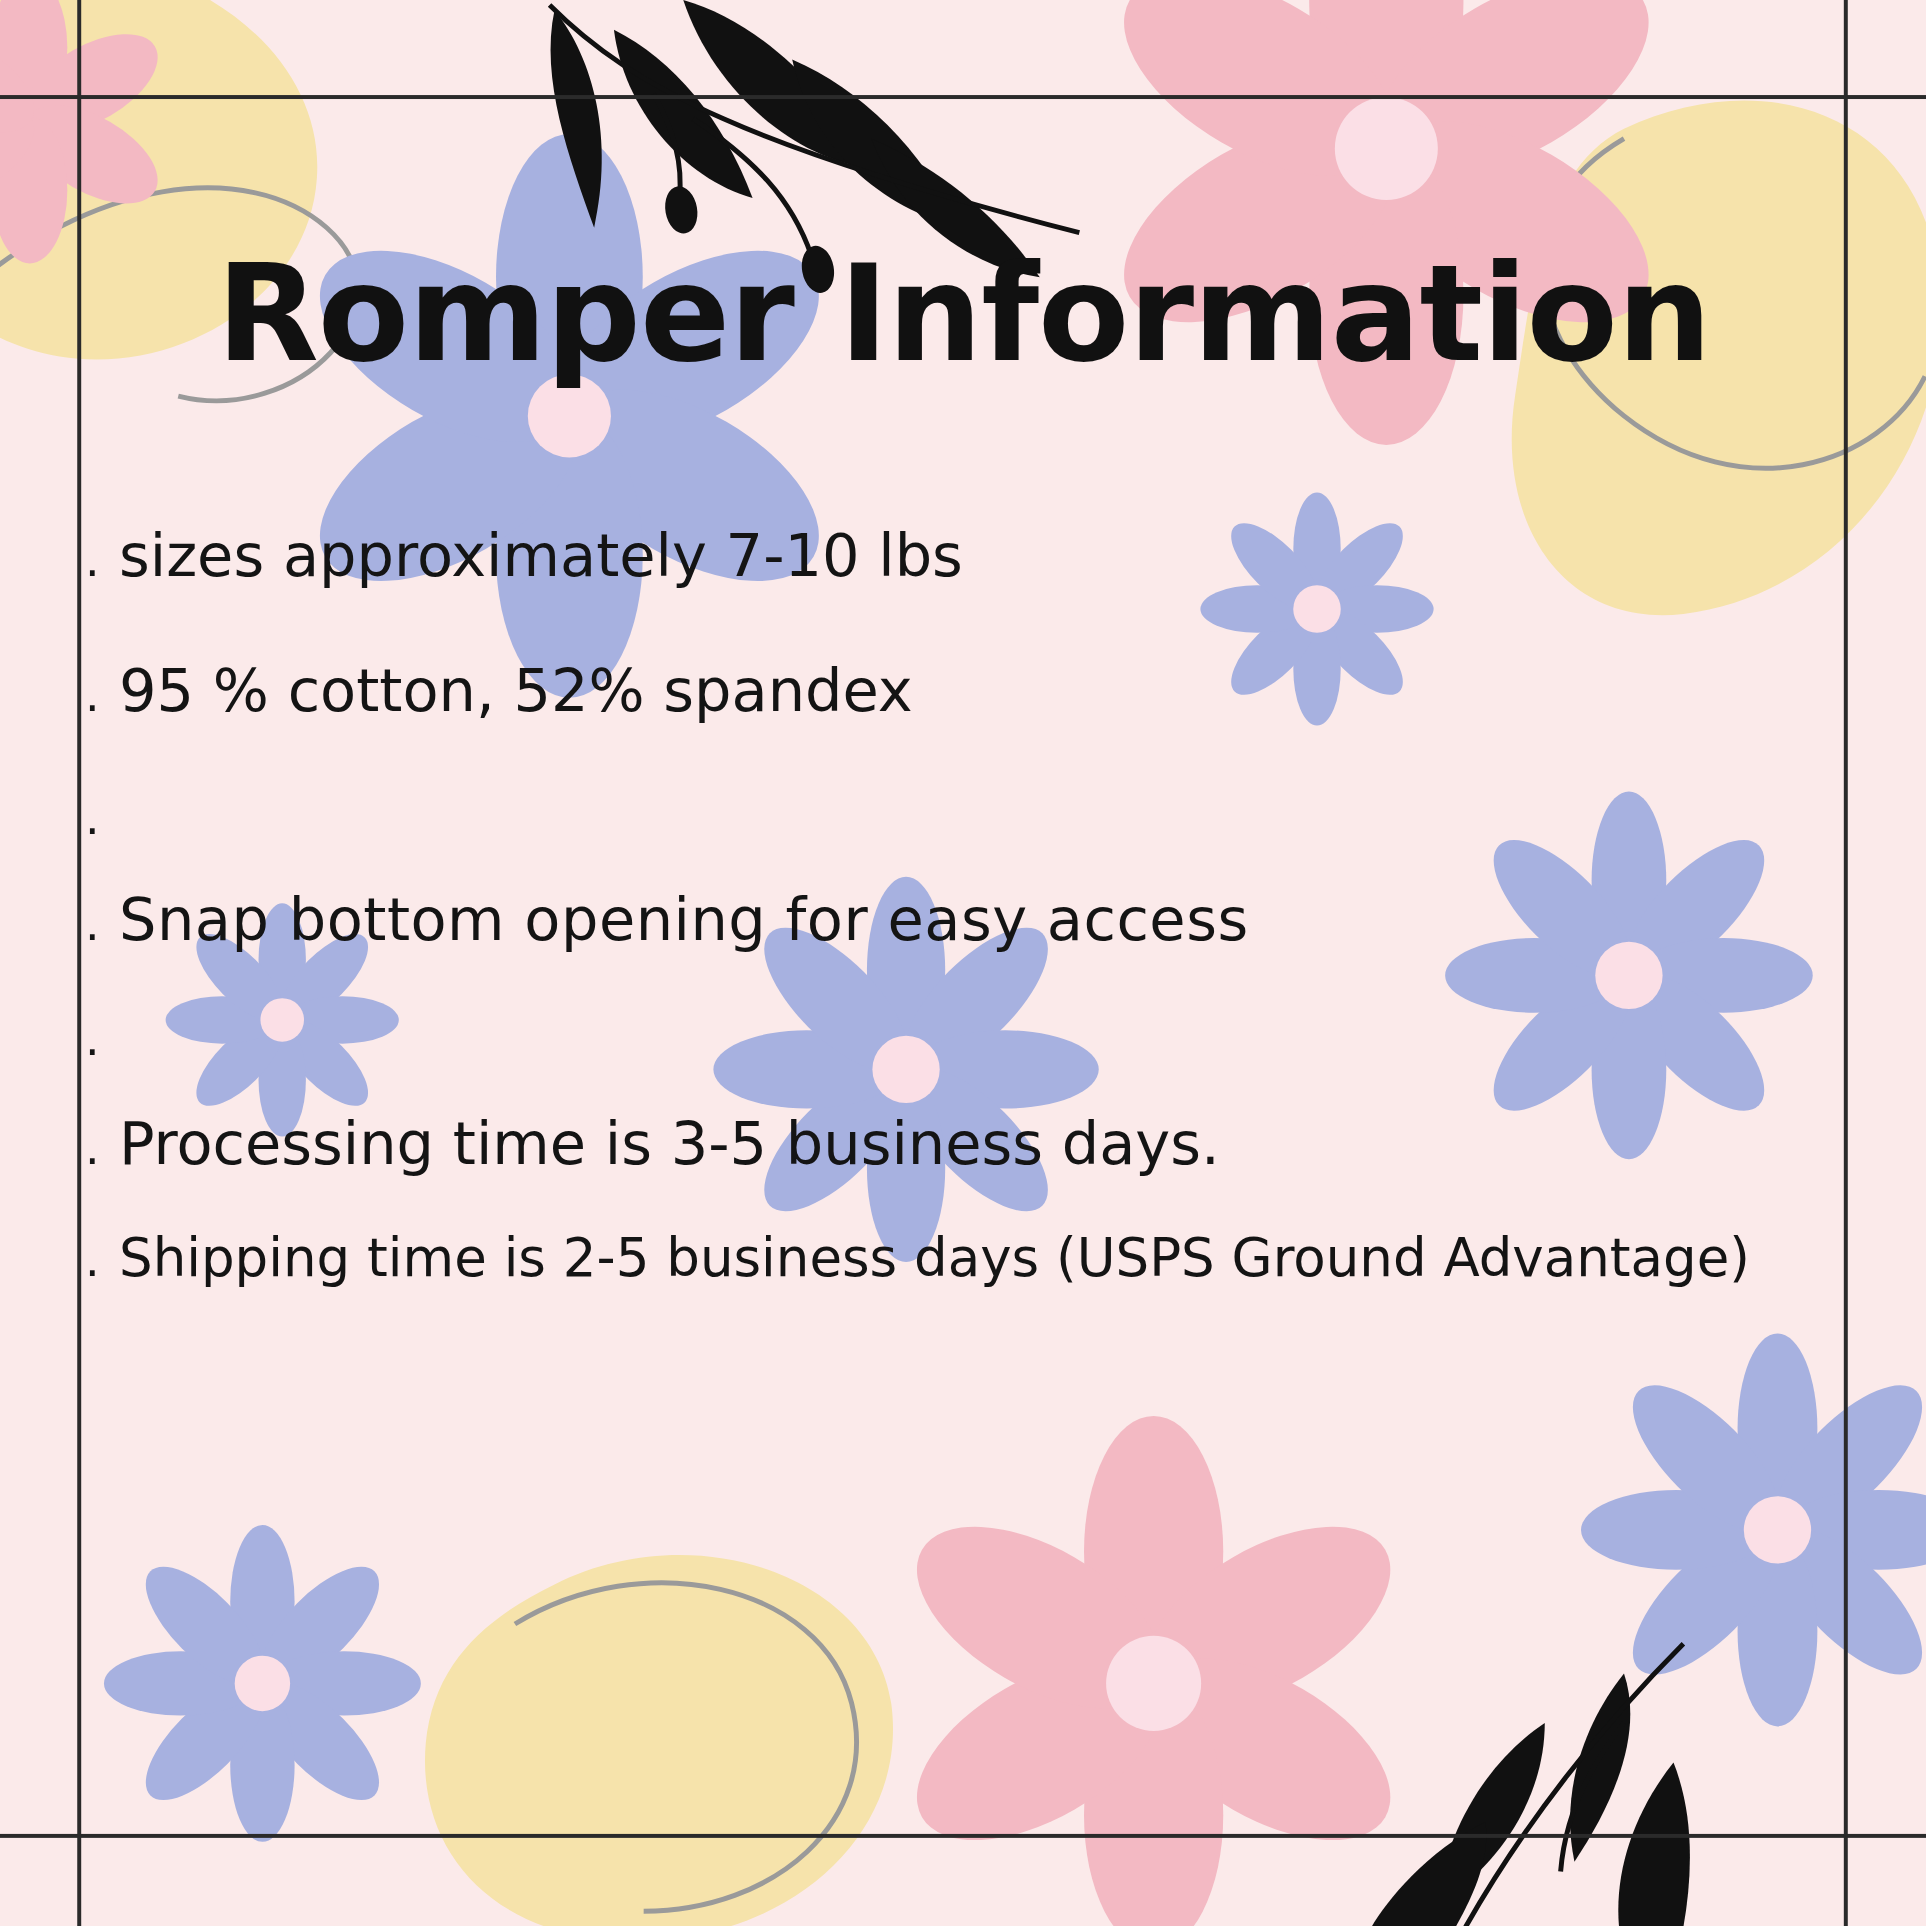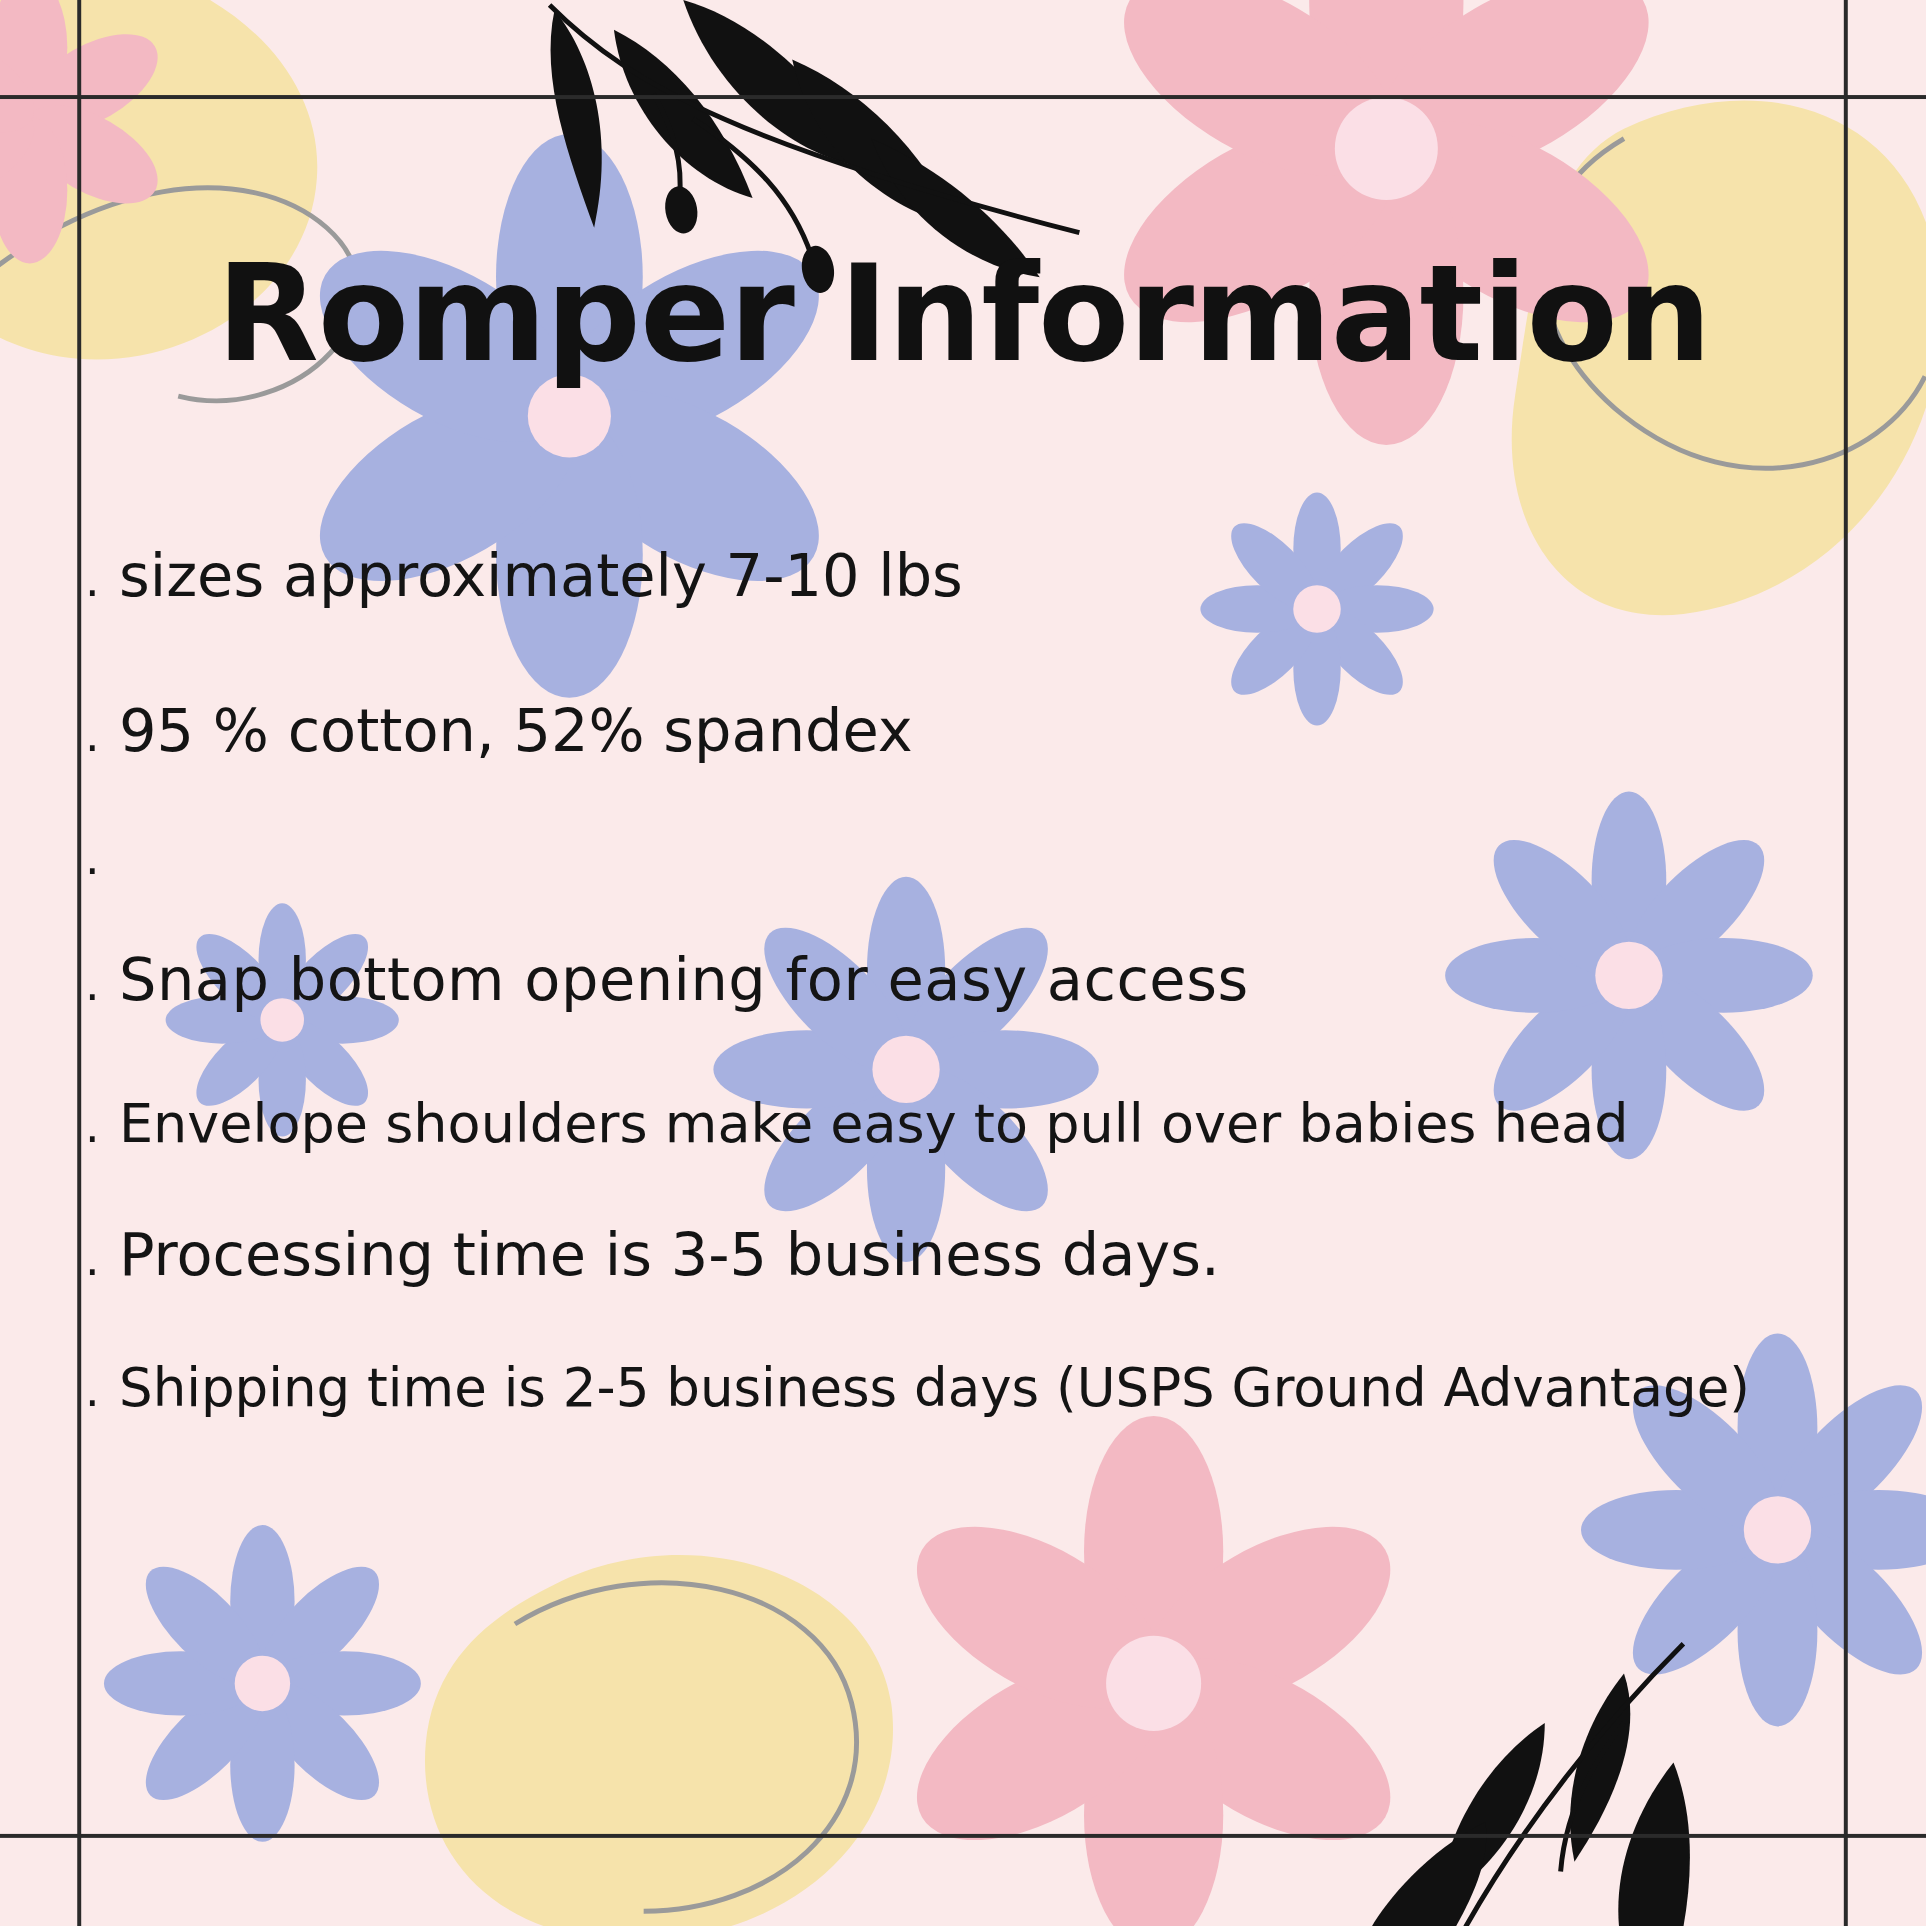--- a/index.html
+++ b/index.html
@@ -60,21 +60,20 @@
   }
   .bullet .dot {
     width: 34px;
     flex: 0 0 34px;
     font-size: 46px;
     line-height: 1;
   }
   .bullet .txt {
     font-size: 59px;
     line-height: 1.05;
-    margin-top: 20px;
   }
 
   .b0 { margin-bottom: 73px; }
   .b1 { margin-bottom: 73px; }
   .b2 { margin-bottom: 48px; }
   .b3 { margin-bottom: 65px; }
   .b4 { margin-bottom: 51px; }
   .b5 { margin-bottom: 55px; }
   .b6 { margin-bottom: 0; }
 
@@ -230,21 +229,20 @@
         <span class="dot">.</span>
       </div>
 
       <div class="bullet b3">
         <span class="dot">.</span>
         <span class="txt">Snap bottom opening for easy access</span>
       </div>
 
       <div class="bullet b4">
         <span class="dot">.</span>
-        <span class="txt">Envelope shoulders make easy to pull over babies head</span>
       </div>
 
       <div class="bullet b5">
         <span class="dot">.</span>
         <span class="txt">Processing time is 3-5 business days.</span>
       </div>
 
       <div class="bullet b6">
         <span class="dot">.</span>
         <span class="txt">Shipping time is 2-5 business days (USPS Ground Advantage)</span>

